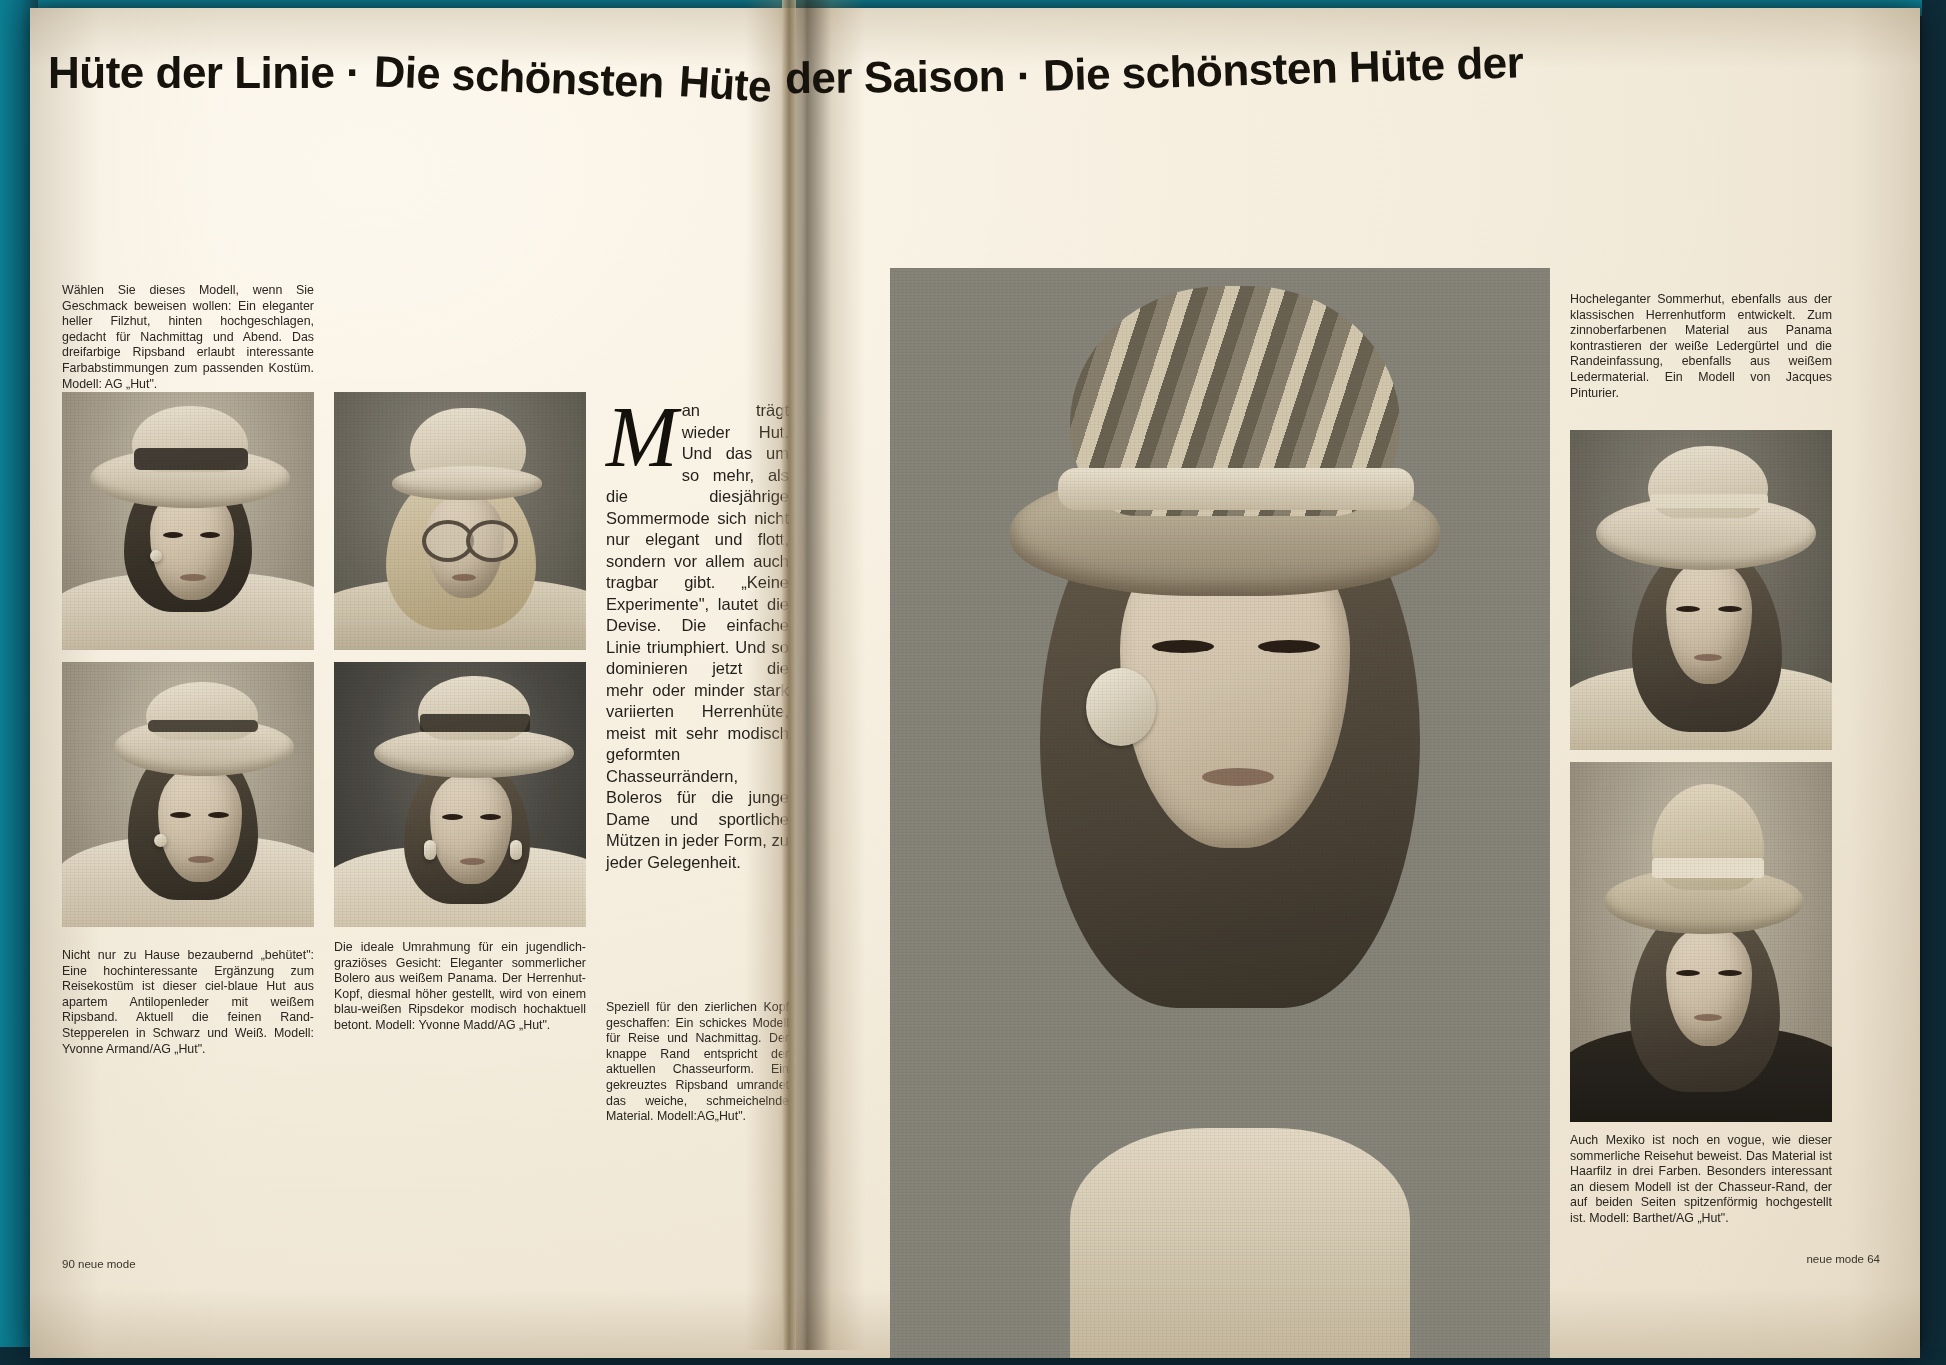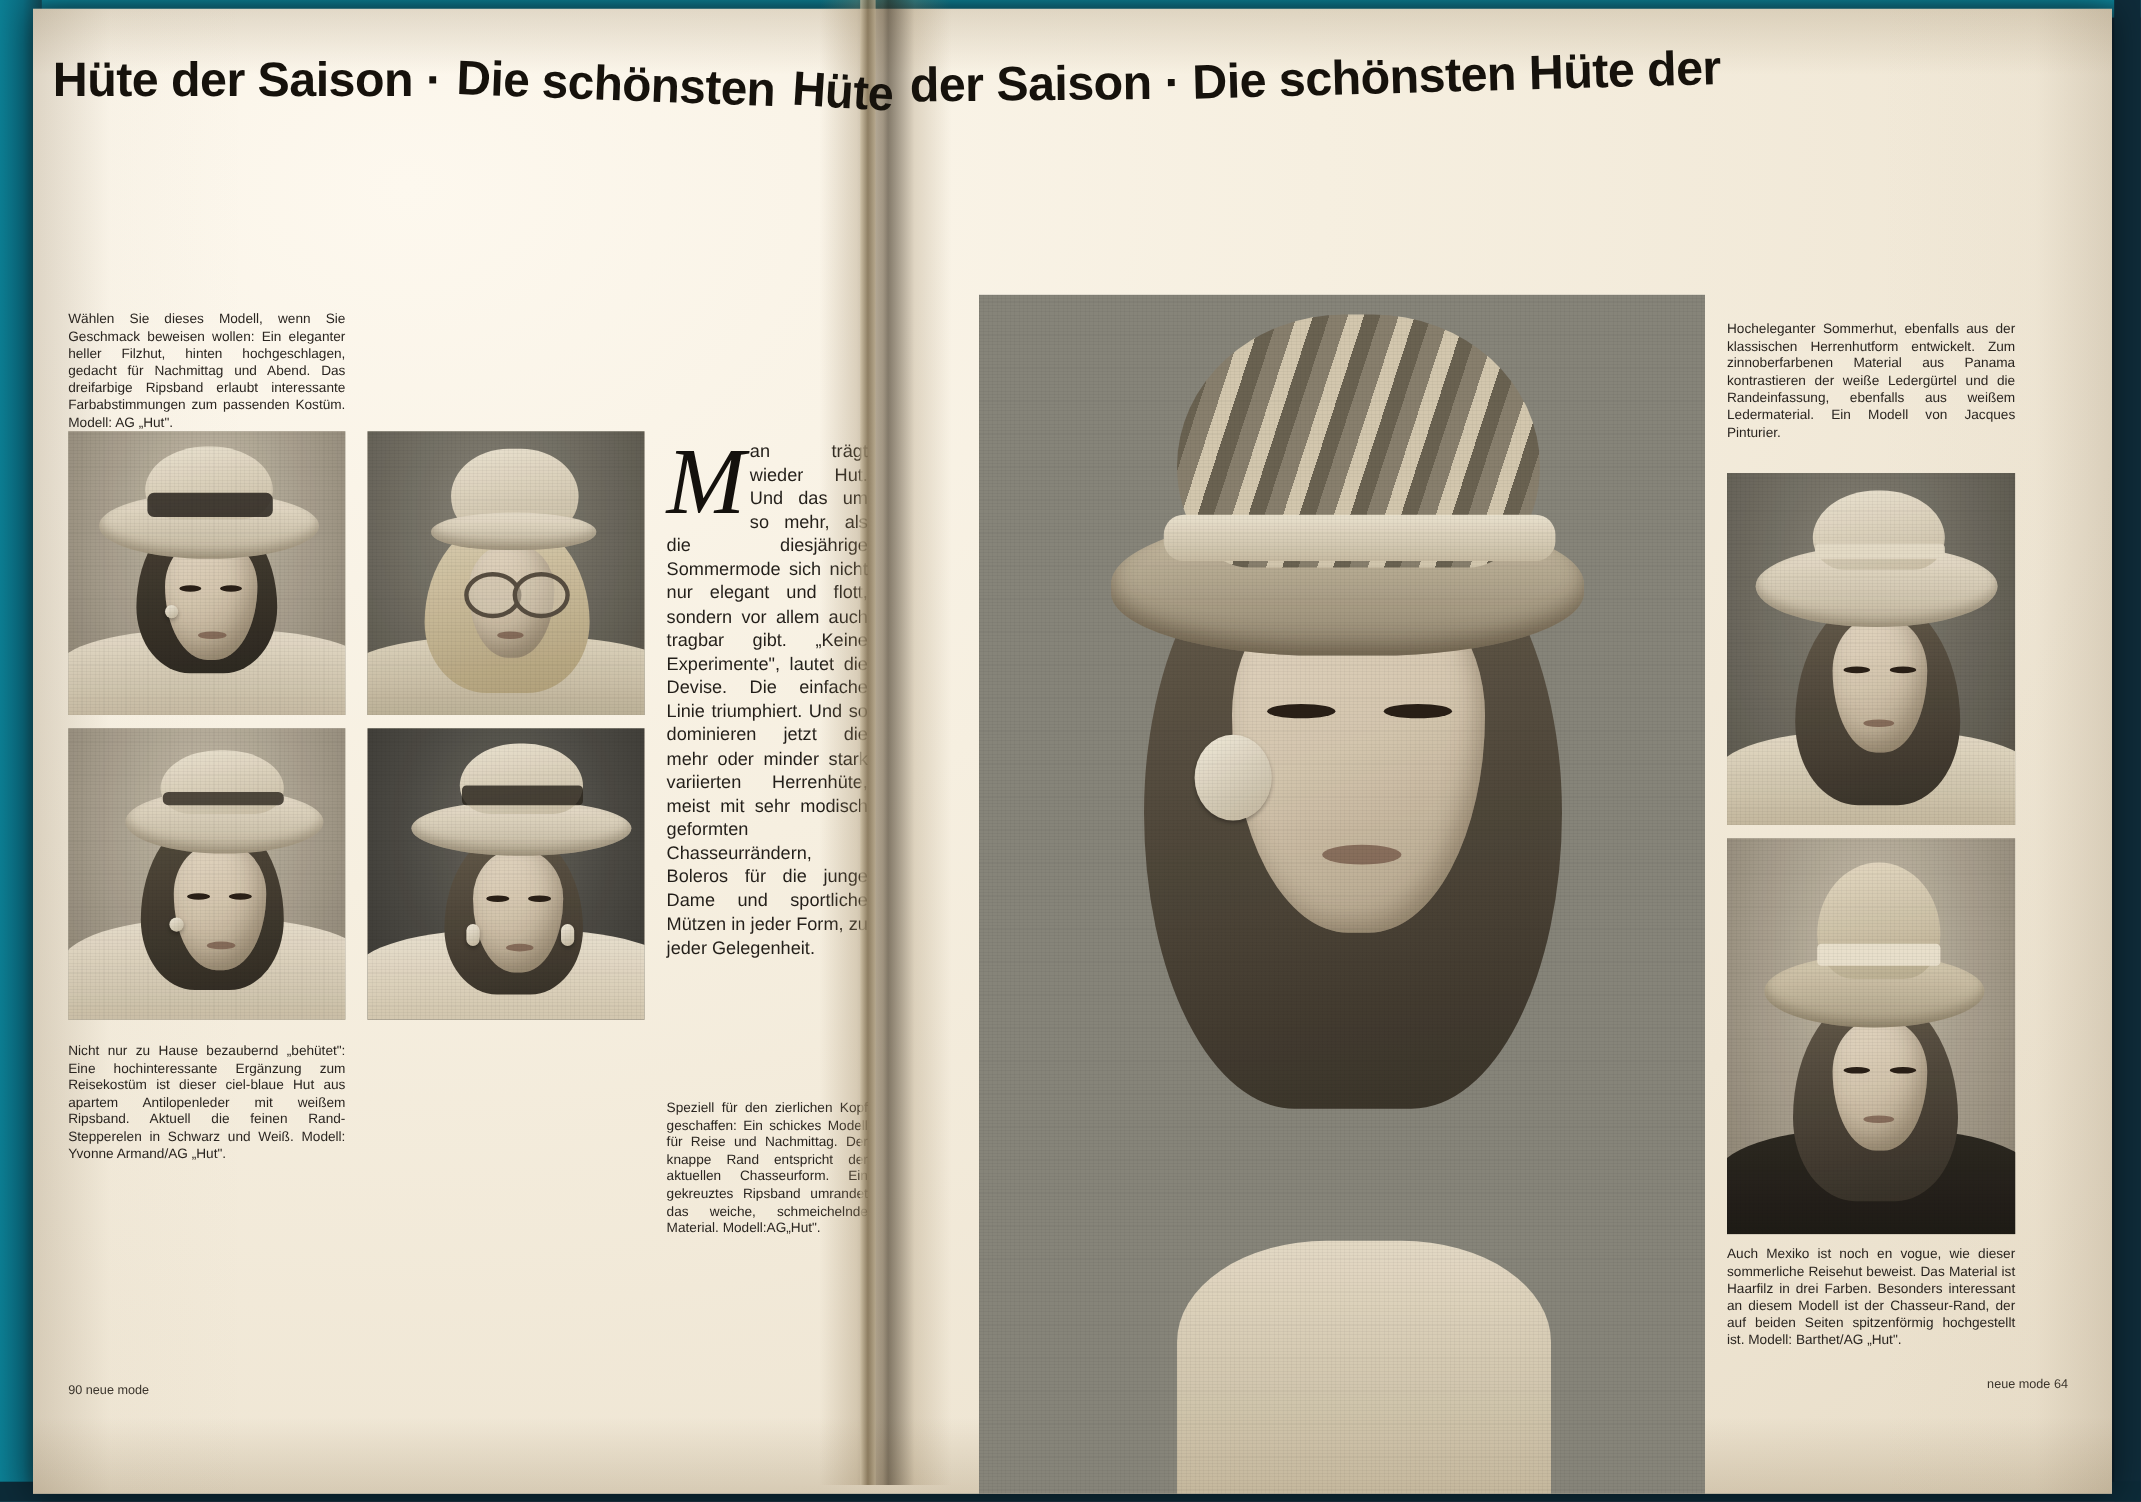--- a/index.html
+++ b/index.html
@@ -307,21 +307,21 @@
   <div class="bg-top"></div>
   <div class="bg-left"></div>
   <div class="bg-right"></div>
   <div class="bg-bottom"></div>
 
   <div class="paper"></div>
   <div class="gutter"></div>
   <div class="gutter-edge"></div>
 
   <div class="headline">
-    <span class="hl1">Hüte der Saison ·</span>
+    <span class="hl1">Hüte der Linie ·</span>
     <span class="hl2">Die schönsten</span>
     <span class="hl3">Hüte</span>
     <span class="hl4">der Saison ·</span>
     <span class="hl5">Die schönsten Hüte der</span>
   </div>
 
   <div class="cap col-a">Wählen Sie dieses Modell, wenn Sie Geschmack beweisen wollen: Ein eleganter heller Filzhut, hinten hochgeschlagen, gedacht für Nachmittag und Abend. Das dreifarbige Ripsband erlaubt interessante Farbabstimmungen zum passenden Kostüm. Modell: AG „Hut".</div>
 
   <div class="photo pa">
     <div class="inner bg-studio-light">
@@ -384,20 +384,21 @@
       <div class="crown" style="left:84px; top:14px; width:112px; height:64px;"></div>
       <div class="hat-band" style="left:86px; top:52px; width:110px; height:18px; border-radius:4px; background:#2f2a22;"></div>
       <div class="earring" style="left:90px; top:178px; width:12px; height:20px; border-radius:6px;"></div>
       <div class="earring" style="left:176px; top:178px; width:12px; height:20px; border-radius:6px;"></div>
       <div class="sepia"></div>
       <div class="grain"></div>
     </div>
   </div>
 
   <div class="cap cap-pa">Nicht nur zu Hause bezaubernd „behütet": Eine hochinteressante Ergänzung zum Reisekostüm ist dieser ciel-blaue Hut aus apartem Antilopenleder mit weißem Ripsband. Aktuell die feinen Rand-Stepperelen in Schwarz und Weiß. Modell: Yvonne Armand/AG „Hut".</div>
+  <div class="cap cap-pb">Die ideale Umrahmung für ein jugendlich-graziöses Gesicht: Eleganter sommerlicher Bolero aus weißem Panama. Der Herrenhut-Kopf, diesmal höher gestellt, wird von einem blau-weißen Ripsdekor modisch hochaktuell betont. Modell: Yvonne Madd/AG „Hut".</div>
 
   <div class="article">
     <div class="body">
       <span class="dropcap">M</span><span>an trägt wieder Hut. Und das um so mehr, als die diesjährige Sommermode sich nicht nur elegant und flott, sondern vor allem auch tragbar gibt. „Keine Experimente", lautet die Devise. Die einfache Linie triumphiert. Und so dominieren jetzt die mehr oder minder stark variierten Herrenhüte, meist mit sehr modisch geformten Chasseurrändern, Boleros für die junge Dame und sportliche Mützen in jeder Form, zu jeder Gelegenheit.</span>
     </div>
   </div>
   <div class="cap article-cap">Speziell für den zierlichen Kopf geschaffen: Ein schickes Modell für Reise und Nachmittag. Der knappe Rand entspricht der aktuellen Chasseurform. Ein gekreuztes Ripsband umrandet das weiche, schmeichelnde Material. Modell:AG„Hut".</div>
 
   <div class="folio-left">90  neue mode</div>
 

